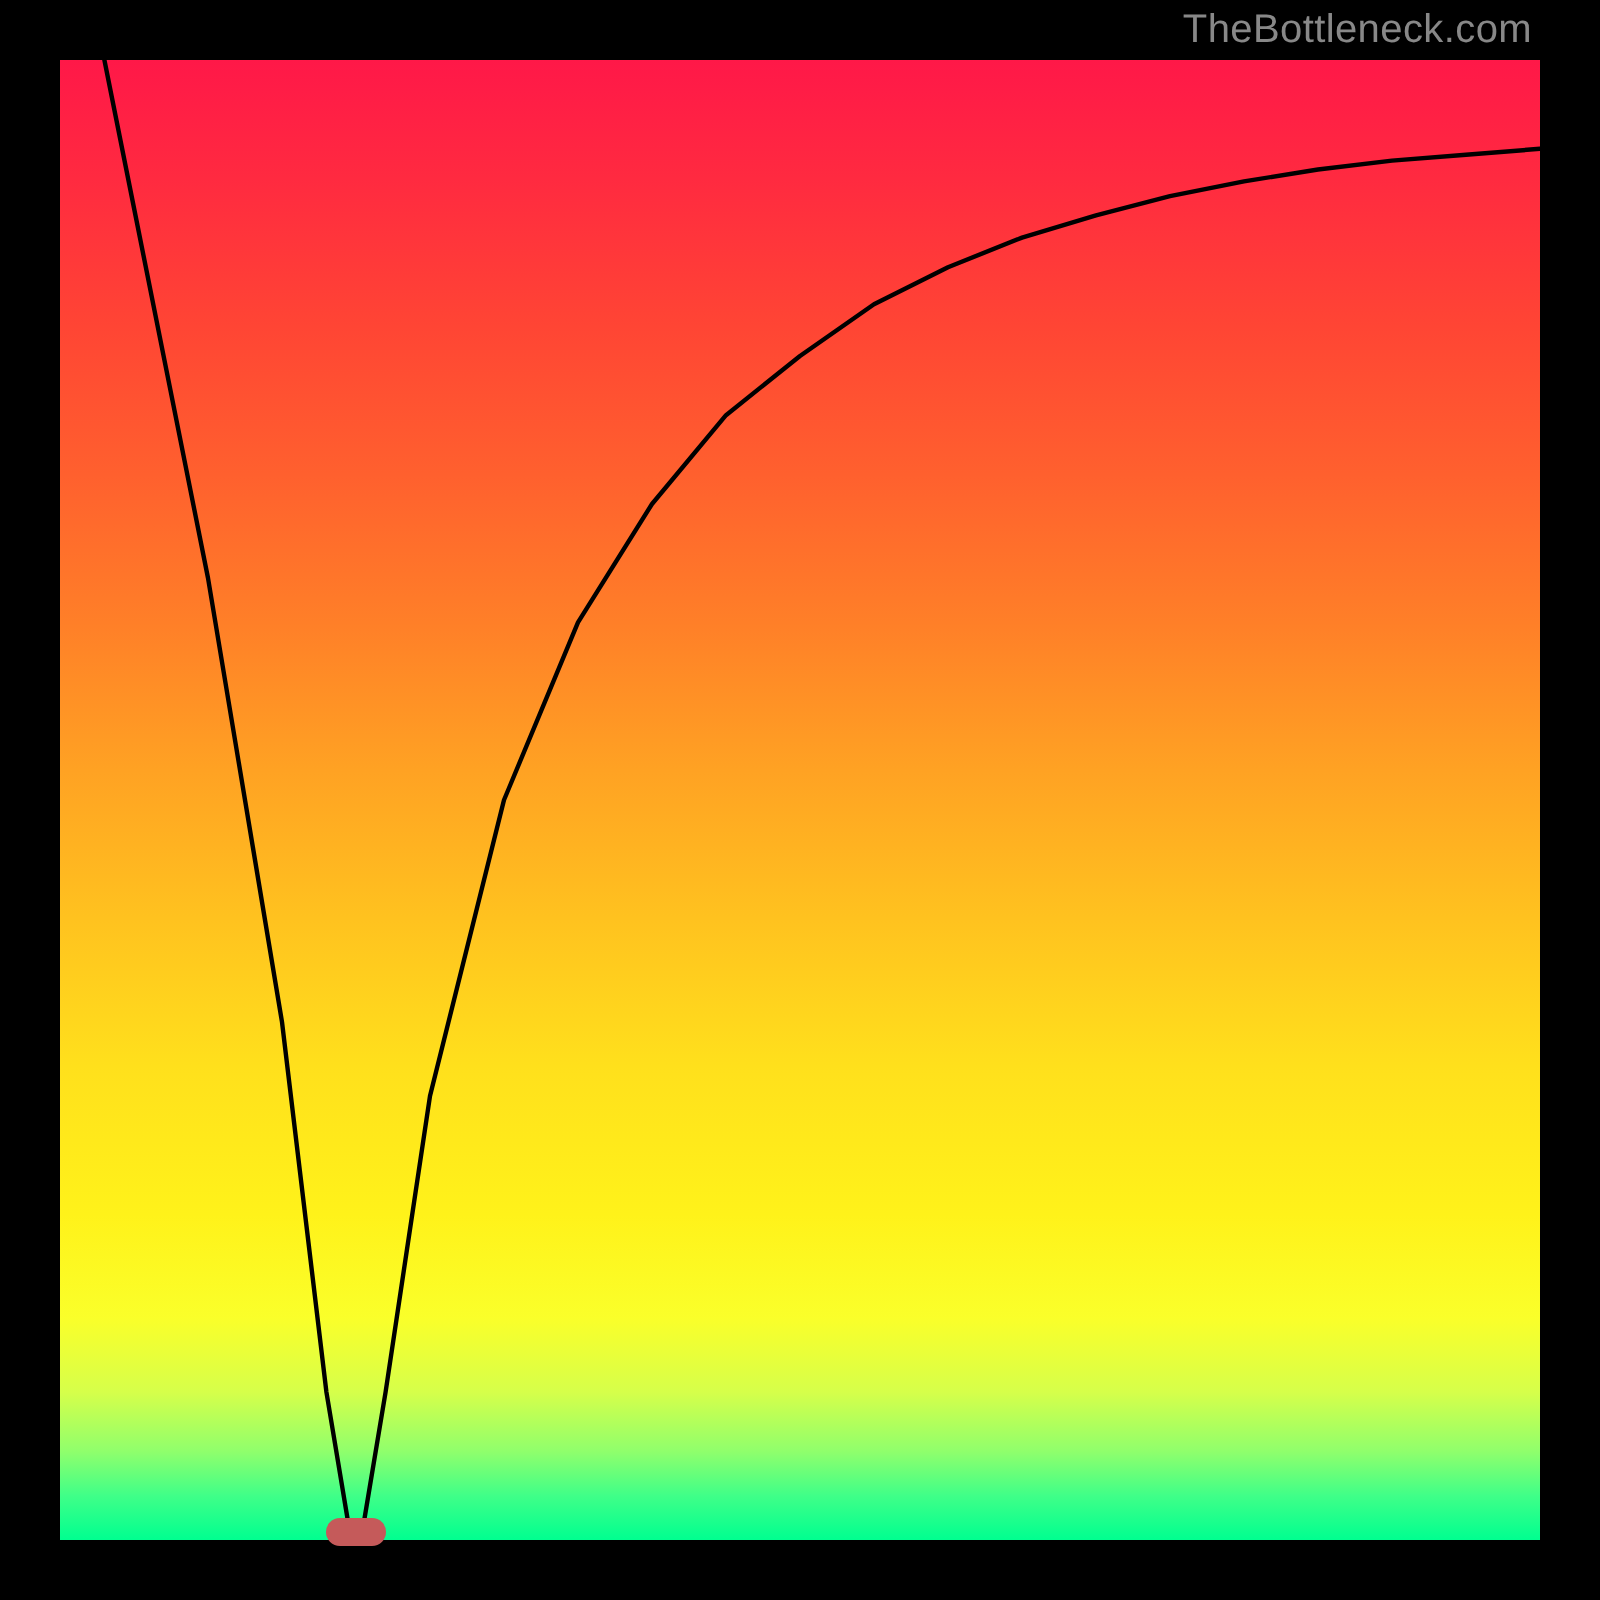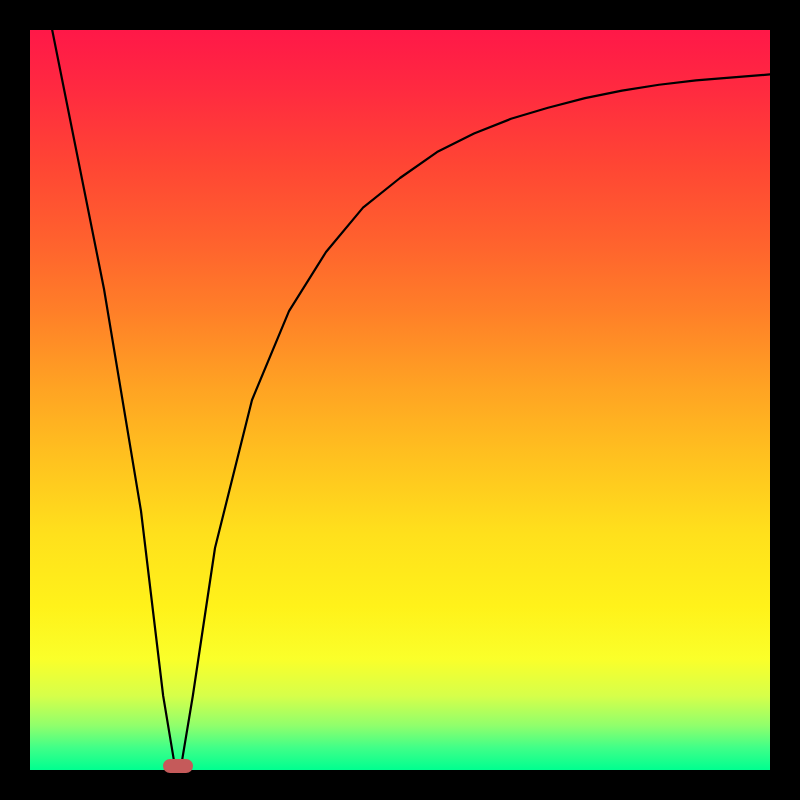--- a/index.html
+++ b/index.html
@@ -61,19 +61,20 @@
     width: 30px;
     height: 14px;
     background: #c55a5a;
     border-radius: 7px;
   }
 </style>
 </head>
 <body>
 
 <div class="canvas">
+  <div class="watermark">TheBottleneck.com</div>
   <div class="plot-area">
     <svg class="curve" width="740" height="740" viewBox="0 0 740 740">
       <path id="curve-path" fill="none" stroke="#000000" stroke-width="2.2" stroke-linejoin="round" stroke-linecap="round" d="M22.20 0.00 L37.00 74.00 L74.00 259.00 L111.00 481.00 L133.20 666.00 L144.30 732.60 L151.70 732.60 L162.80 666.00 L185.00 518.00 L222.00 370.00 L259.00 281.20 L296.00 222.00 L333.00 177.60 L370.00 148.00 L407.00 122.10 L444.00 103.60 L481.00 88.80 L518.00 77.70 L555.00 68.08 L592.00 60.68 L629.00 54.76 L666.00 50.32 L703.00 47.36 L740.00 44.40"></path>
     </svg>
     <div id="marker" class="marker" style="left: 133px; top: 729.3px; background: rgb(197, 90, 90);"></div>
   </div>
 </div>
 
 </body></html>

